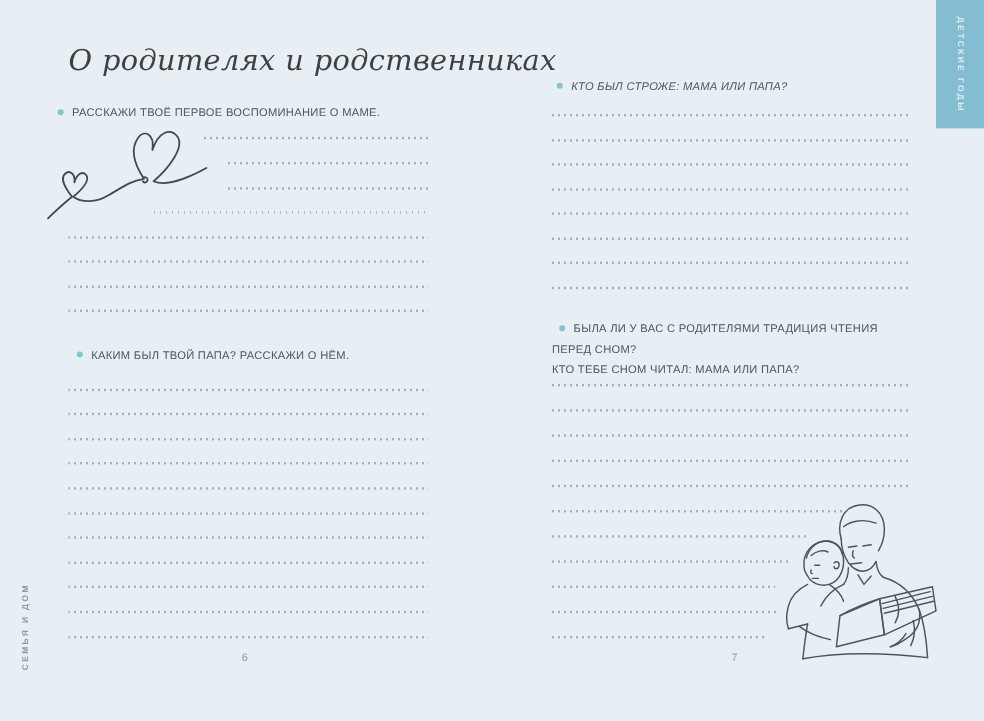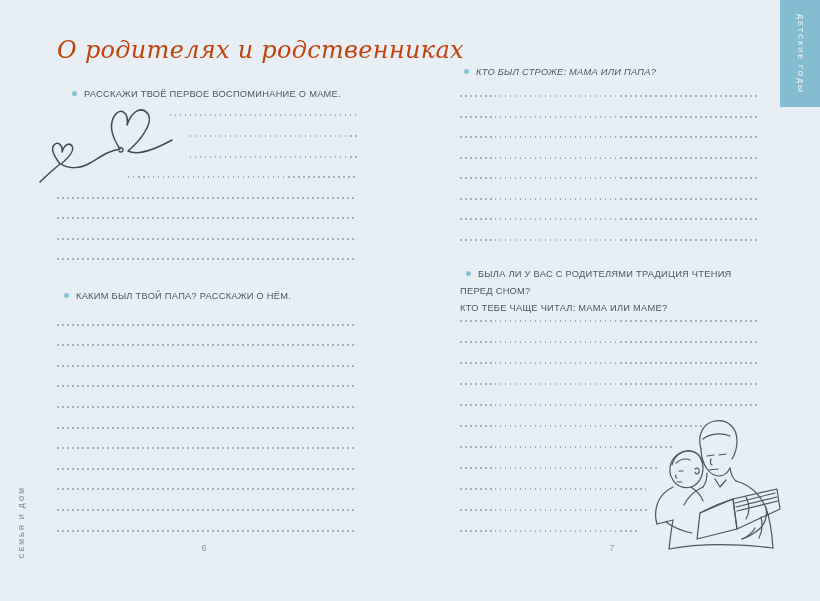--- a/index.html
+++ b/index.html
@@ -51,45 +51,45 @@
     position:absolute;font-size:9px;color:#8d99a3;width:20px;text-align:center;
   }
   .doodle{position:absolute;}
   svg{display:block;}
 </style>
 </head>
 <body style="background: rgb(231, 239, 245);">
 
 <div class="spread">
 
-  <div class="spread-title" style="color: #c2410c; font-style: italic;">О родителях и родственниках</div>
+  <div class="spread-title" style="color: #404040; font-style: italic;">О родителях и родственниках</div>
 
   <div class="chapter-tab" style="background: rgb(132, 188, 210);">
     <span style="color: rgb(220, 237, 243);">ДЕТСКИЕ ГОДЫ</span>
   </div>
 
   <div class="side-label">
     <span>СЕМЬЯ  И  ДОМ</span>
   </div>
 
-  <div class="question" style="left: 72px; top: 86px; width: 310px; color: rgb(74, 87, 97);">
+  <div class="question" style="left: 48px; top: 86px; width: 310px; color: rgb(74, 87, 97);">
     <span class="qdot" style="background: rgb(133, 195, 211);"></span><span>РАССКАЖИ ТВОЁ ПЕРВОЕ ВОСПОМИНАНИЕ О МАМЕ.</span>
   </div>
 
   <div class="question" style="left: 64px; top: 288px; width: 310px; color: rgb(74, 87, 97);">
     <span class="qdot" style="background: rgb(133, 195, 211);"></span><span>КАКИМ БЫЛ ТВОЙ ПАПА? РАССКАЖИ О НЁМ.</span>
   </div>
 
   <div class="question" style="left: 464px; top: 64px; width: 310px; color: rgb(74, 87, 97); font-style: italic;">
     <span class="qdot" style="background: rgb(133, 195, 211);"></span><span>КТО БЫЛ СТРОЖЕ: МАМА ИЛИ ПАПА?</span>
   </div>
 
   <div class="question" style="left: 460px; top: 266px; width: 305px; color: rgb(74, 87, 97);">
     <div><span class="qdot" style="margin-left: 6px; background: rgb(133, 195, 211);"></span><span>БЫЛА ЛИ У ВАС С РОДИТЕЛЯМИ ТРАДИЦИЯ ЧТЕНИЯ ПЕРЕД СНОМ?</span></div>
-    <div>КТО ТЕБЕ ЧАЩЕ ЧИТАЛ: МАМА ИЛИ МАМЕ?</div>
+    <div>КТО ТЕБЕ СНОМ ЧИТАЛ: МАМА ИЛИ ПАПА?</div>
   </div>
 
   <div class="doodle" style="left:36px;top:100px;">
     <svg width="152" height="90" viewBox="0 0 152 90" fill="none" stroke="#3f4c58" stroke-width="1.5" stroke-linecap="round" stroke-linejoin="round">
       <path d="M4,82 C12,74 18,69 24,64
                C18,56 14,49 18,45 C22,41 27,45 26,52
                C28,45 33,42 36,46 C39,51 31,59 25,64
                C32,69 44,69 54,63
                C66,56 72,51 84,49
                C76,37 72,25 79,15 C84,8 93,11 91,25

